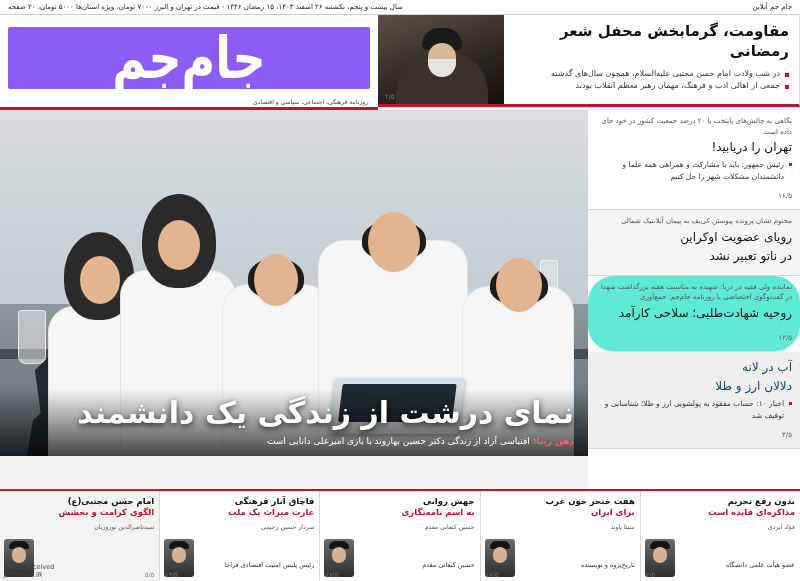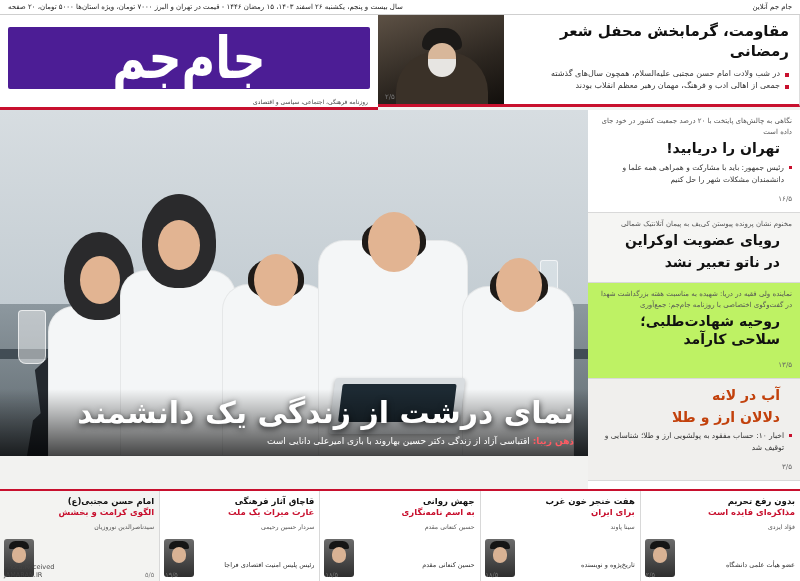--- a/index.html
+++ b/index.html
@@ -47,21 +47,21 @@
     top: 15px; left: 0;
     width: 378px;
     height: 92px;
     background: #ffffff;
     border-bottom: 3px solid #c8102e;
   }
   .logo-box {
     position: absolute;
     top: 12px; right: 8px;
     width: 362px; height: 62px;
-    background: #4c1d95;
+    background: #8b5cf6;
     border-radius: 2px;
     display: flex;
     align-items: center;
     justify-content: center;
     overflow: hidden;
   }
   .logo-text {
     color: #ffffff;
     font-size: 46px;
     font-weight: bold;
@@ -182,27 +182,27 @@
     text-align: right;
     position: relative;
   }
   .teaser .kicker {
     font-size: 7px;
     color: #555;
     line-height: 1.5;
     margin-bottom: 3px;
   }
   .teaser .headline {
-    font-size: 14px;
-    font-weight: bold;
+    font-size: 12px;
+    font-weight: normal;
     color: #111;
     line-height: 1.25;
-    margin: 2px 12px 4px 0;
-  }
-  .teaser .headline.red { color: #c2410c; }
+    margin: 2px 0 4px 0;
+  }
+  .teaser .headline.red { color: #0c4a6e; }
   .teaser .sub {
     font-size: 7.5px;
     color: #333;
     line-height: 1.6;
     padding-right: 8px;
     position: relative;
   }
   .teaser .sub::before {
     content: "";
     position: absolute;
@@ -210,21 +210,21 @@
     width: 3px; height: 3px;
     background: #c8102e;
   }
   .teaser .pg {
     display: inline-block;
     font-size: 7px;
     color: #666;
     margin-top: 4px;
   }
   .teaser.t2 { background: #f5f5f3; }
-  .teaser.t3 { background: #bef264; }
+  .teaser.t3 { background: #5eead4; border-radius: 26px; }
   .teaser.t4 { background: #f0efed; }
 
   
   .main-photo {
     position: absolute;
     top: 110px;
     left: 0;
     width: 588px;
     height: 346px;
     overflow: hidden;

